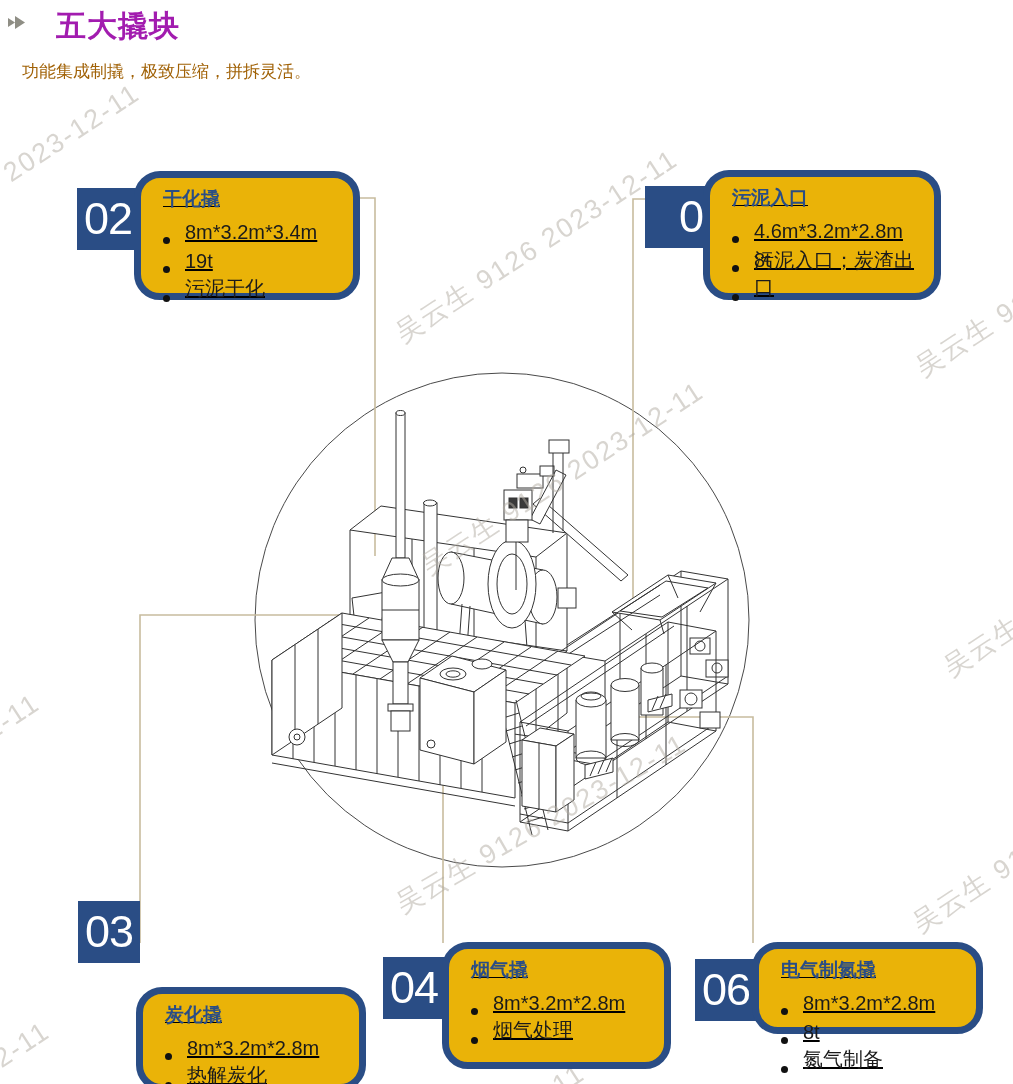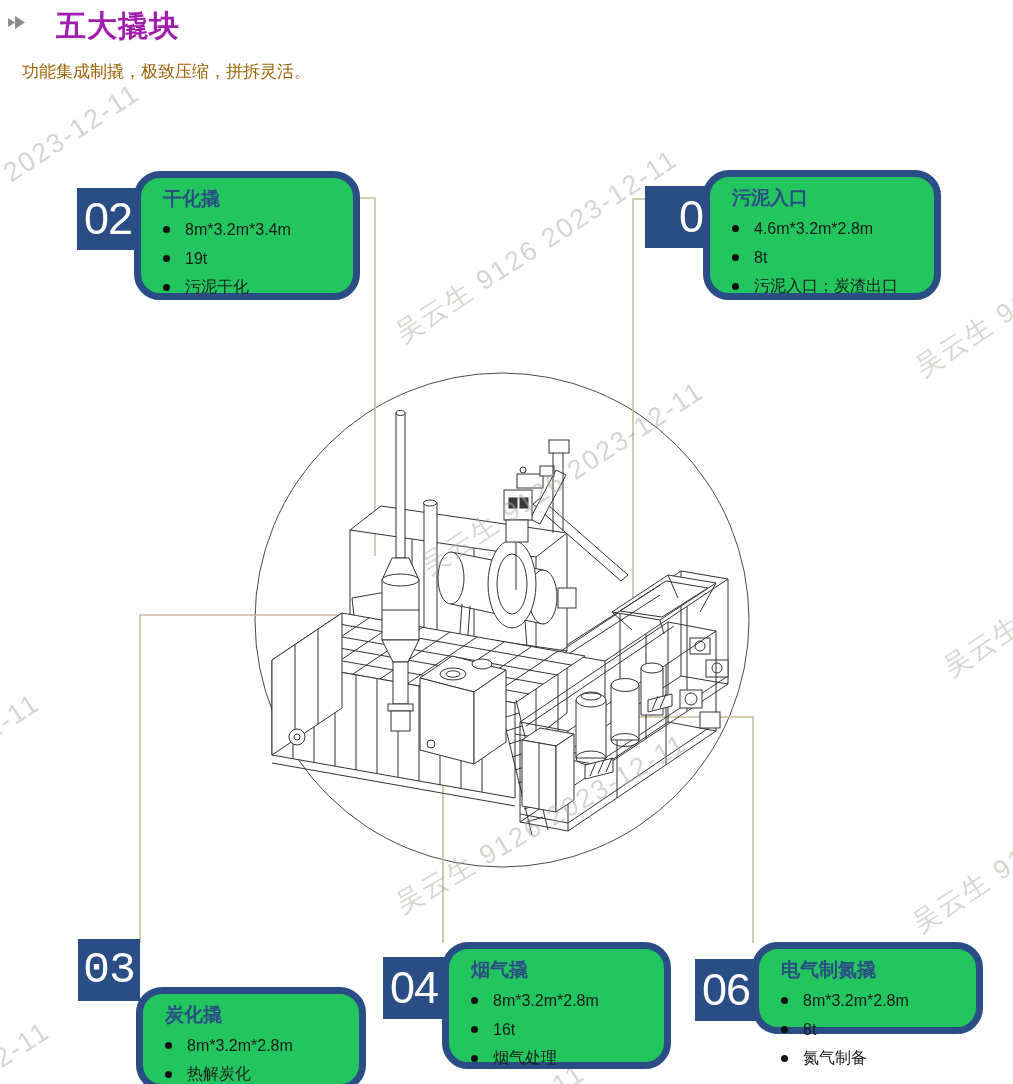--- a/index.html
+++ b/index.html
@@ -19,24 +19,24 @@
   #diagram{position:absolute;left:0;top:0;z-index:1;}
   .connector{fill:none;stroke:var(--connector,#c8bc9e);stroke-width:1.6px;}
   .mline{stroke:#333;stroke-width:1px;fill:none;}
   .mfill{stroke:#333;stroke-width:1px;fill:#ffffff;}
   .mdark{stroke:#333;stroke-width:1px;fill:#3a3a3a;}
   .circle-outline{fill:none;stroke:#4a4a4a;stroke-width:1px;}
   
   .badge{position:absolute;z-index:3;width:62px;height:62px;background:var(--accent,#2a4d85);
          color:#fff;display:flex;align-items:center;justify-content:center;
          font-size:45px;font-weight:500;letter-spacing:-1px;text-align:center;}
-  .card{position:absolute;z-index:3;background:#22c55e;border:7px solid var(--accent,#2a4d85);
-        border-radius:26px;box-sizing:border-box;padding:7px 6px 0 22px;}
+  .card{position:absolute;z-index:3;background:#eab308;border:7px solid var(--accent,#2a4d85);
+        border-radius:26px;box-sizing:border-box;padding:7px 6px 0 22px;text-decoration:underline;}
   .card-title{font-size:19px;font-weight:bold;color:var(--accent,#2a4d85);margin:1px 0 3px 0;}
-  .spec-row{display:flex;align-items:center;height:29px;font-size:16px;color:#1b1b1b;}
+  .spec-row{display:flex;align-items:flex-end;height:29px;font-size:20px;color:#1b1b1b;}
   .spec-dot{width:7px;height:7px;border-radius:50%;background:#111;margin-right:15px;flex:0 0 auto;}
 </style>
 </head>
 <body>
 
 <div class="page-header">
   <span class="title-icon">
     <svg width="24" height="16" viewBox="0 0 24 16">
       <polygon points="0,4 7,8.5 0,13" fill="#8f8e85"></polygon>
       <polygon points="7,2 17,8.5 7,15" fill="#8f8e85"></polygon>
@@ -289,21 +289,21 @@
   <div class="spec-row">
       <span class="spec-dot"></span>
       <span>8t</span>
     </div>
   <div class="spec-row">
       <span class="spec-dot"></span>
       <span>污泥入口；炭渣出口</span>
     </div>
 </div>
 
-<div class="badge" style="left:78px;top:939px;font-family:Liberation Mono, monospace;">03</div>
+<div class="badge" style="left:78px;top:901px;">03</div>
 <div class="card" style="left:136px;top:987px;width:230px;height:104px;">
   <div class="card-title">炭化撬</div>
   <div class="spec-row">
       <span class="spec-dot"></span>
       <span>8m*3.2m*2.8m</span>
     </div>
   <div class="spec-row">
       <span class="spec-dot"></span>
       <span>热解炭化</span>
     </div>
@@ -311,24 +311,20 @@
 
 <div class="badge" style="left:383px;top:957px;">04</div>
 <div class="card" style="left:442px;top:942px;width:229px;height:127px;">
   <div class="card-title">烟气撬</div>
   <div class="spec-row">
       <span class="spec-dot"></span>
       <span>8m*3.2m*2.8m</span>
     </div>
   <div class="spec-row">
       <span class="spec-dot"></span>
-      <span>16t</span>
-    </div>
-  <div class="spec-row">
-      <span class="spec-dot"></span>
       <span>烟气处理</span>
     </div>
 </div>
 
 <div class="badge" style="left:695px;top:959px;">06</div>
 <div class="card" style="left:752px;top:942px;width:231px;height:92px;">
   <div class="card-title">电气制氮撬</div>
   <div class="spec-row">
       <span class="spec-dot"></span>
       <span>8m*3.2m*2.8m</span>

